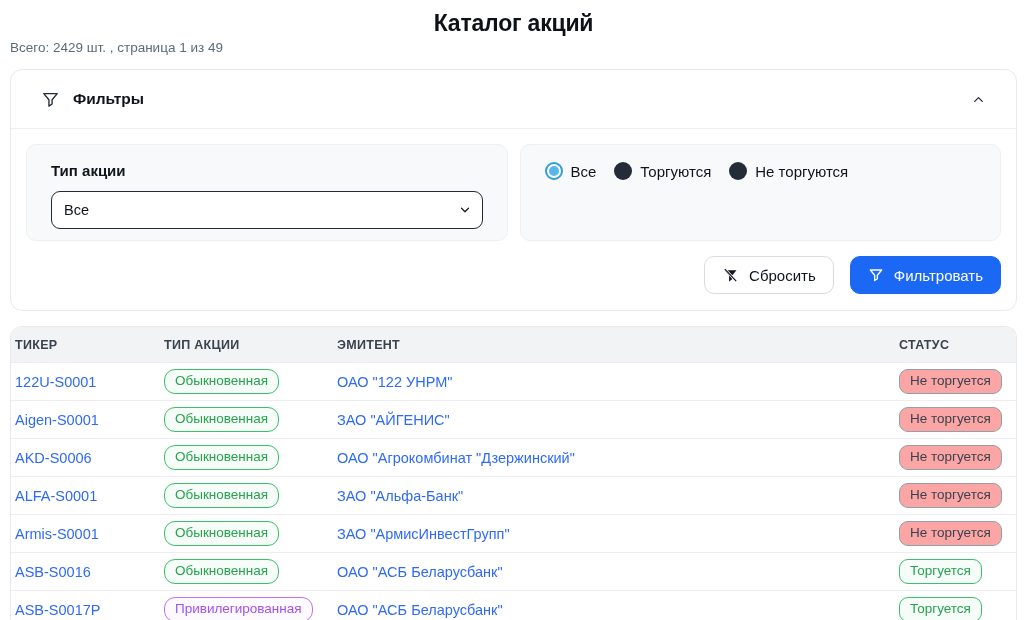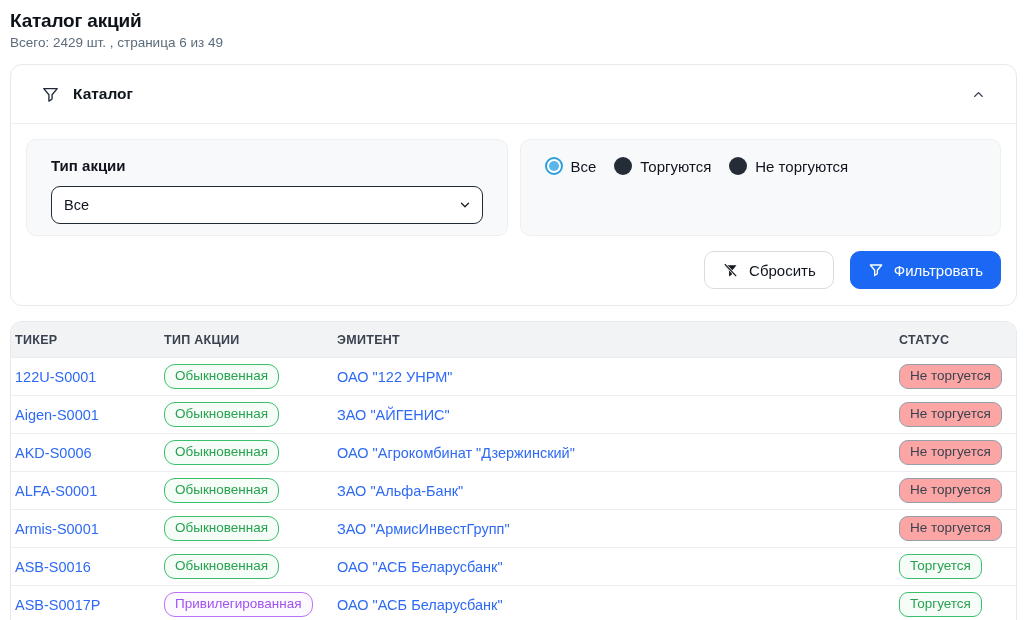--- a/index.html
+++ b/index.html
@@ -5,25 +5,26 @@
   * { box-sizing: border-box; }
   body {
     margin: 0;
     background: #ffffff;
     font-family: "Liberation Sans", sans-serif;
     color: #10151d;
   }
   .page { padding: 6px 10px 0; }
 
   .page-title {
-    font-size: 19px;
+    font-size: 23px;
     font-weight: bold;
     margin: 4px 0 3px;
     letter-spacing: -0.2px;
     color: #0d1219;
+    text-align: center;
   }
   .subtitle { color: #5b6b7b; font-size: 13.5px; }
 
   .card {
     border: 1px solid #e7e9ec;
     border-radius: 12px;
     background: #fff;
   }
   .filter-card { margin-top: 14px; }
   .filter-header {
@@ -132,30 +133,30 @@
   .badge-purple { color: #a052ef; border-color: #bb73f5; background: #fdfaff; }
   .badge-gray   { color: #39424e; border-color: #959fa9; background: #fca5a5; }
   .badge-status { border-radius: 9px; }
 </style>
 </head>
 <body>
 
 <div class="page">
 
   <h1 class="page-title">Каталог акций</h1>
-  <div class="subtitle">Всего: 2429 шт. , страница 6 из 49</div>
+  <div class="subtitle">Всего: 2429 шт. , страница 1 из 49</div>
 
   <div class="card filter-card">
     <div class="filter-header">
       <span class="icon">
         <svg width="19" height="19" viewBox="0 0 24 24" fill="none" stroke="#222b38" stroke-width="1.7" stroke-linejoin="round">
           <path d="M3.5 4.5h17l-6.5 7.8v5.4l-4 2.6v-8L3.5 4.5z"></path>
         </svg>
       </span>
-      <span class="filter-title">Каталог</span>
+      <span class="filter-title">Фильтры</span>
       <span class="icon">
         <svg width="15" height="15" viewBox="0 0 24 24" fill="none" stroke="#2a3442" stroke-width="2.2" stroke-linecap="round" stroke-linejoin="round">
           <polyline points="6,15 12,9 18,15"></polyline>
         </svg>
       </span>
     </div>
 
     <div class="filter-body">
       <div class="filter-boxes">
 

